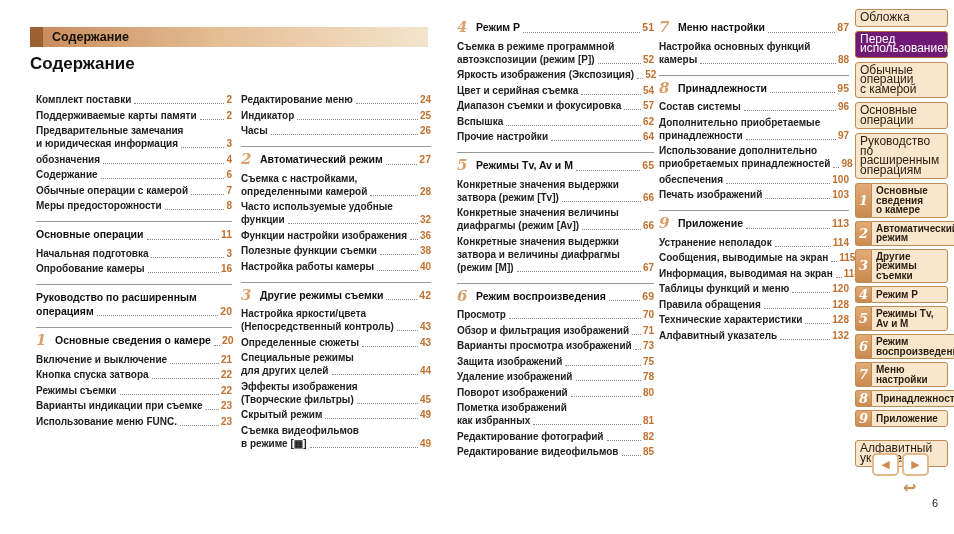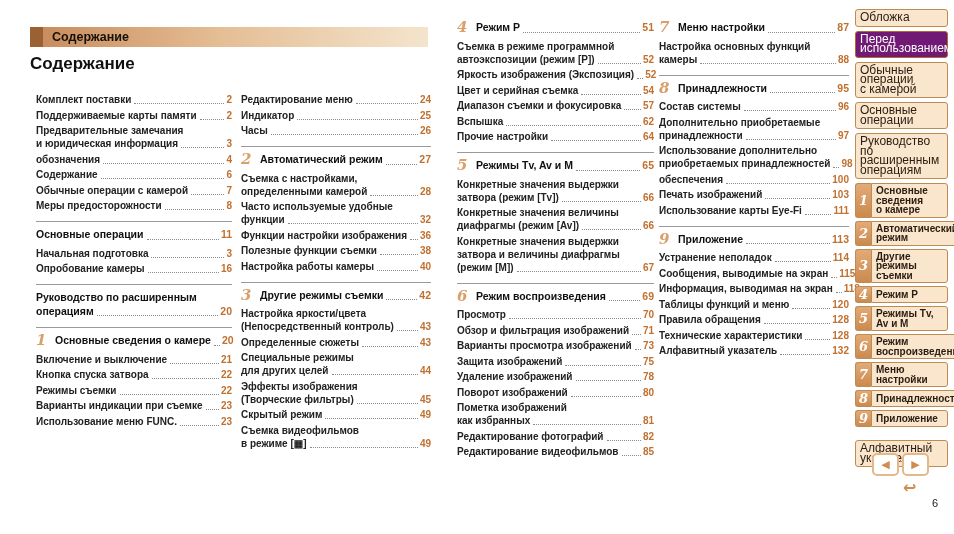--- a/index.html
+++ b/index.html
@@ -588,27 +588,20 @@
           <span class="pg">100</span>
         </div>
       </div>
       <div class="toc-item">
         <div class="line">
           <span class="txt">Печать изображений</span>
           <span class="leader"></span>
           <span class="pg">103</span>
         </div>
       </div>
-      <div class="toc-item">
-        <div class="line">
-          <span class="txt">Использование карты Eye-Fi</span>
-          <span class="leader"></span>
-          <span class="pg">111</span>
-        </div>
-      </div>
       <div class="toc-chapter">
         <span class="chapter-num">9</span>
         <span class="chapter-body">
           <div class="line">
             <span class="txt">Приложение</span>
             <span class="leader"></span>
             <span class="pg">113</span>
           </div>
         </span>
       </div>

